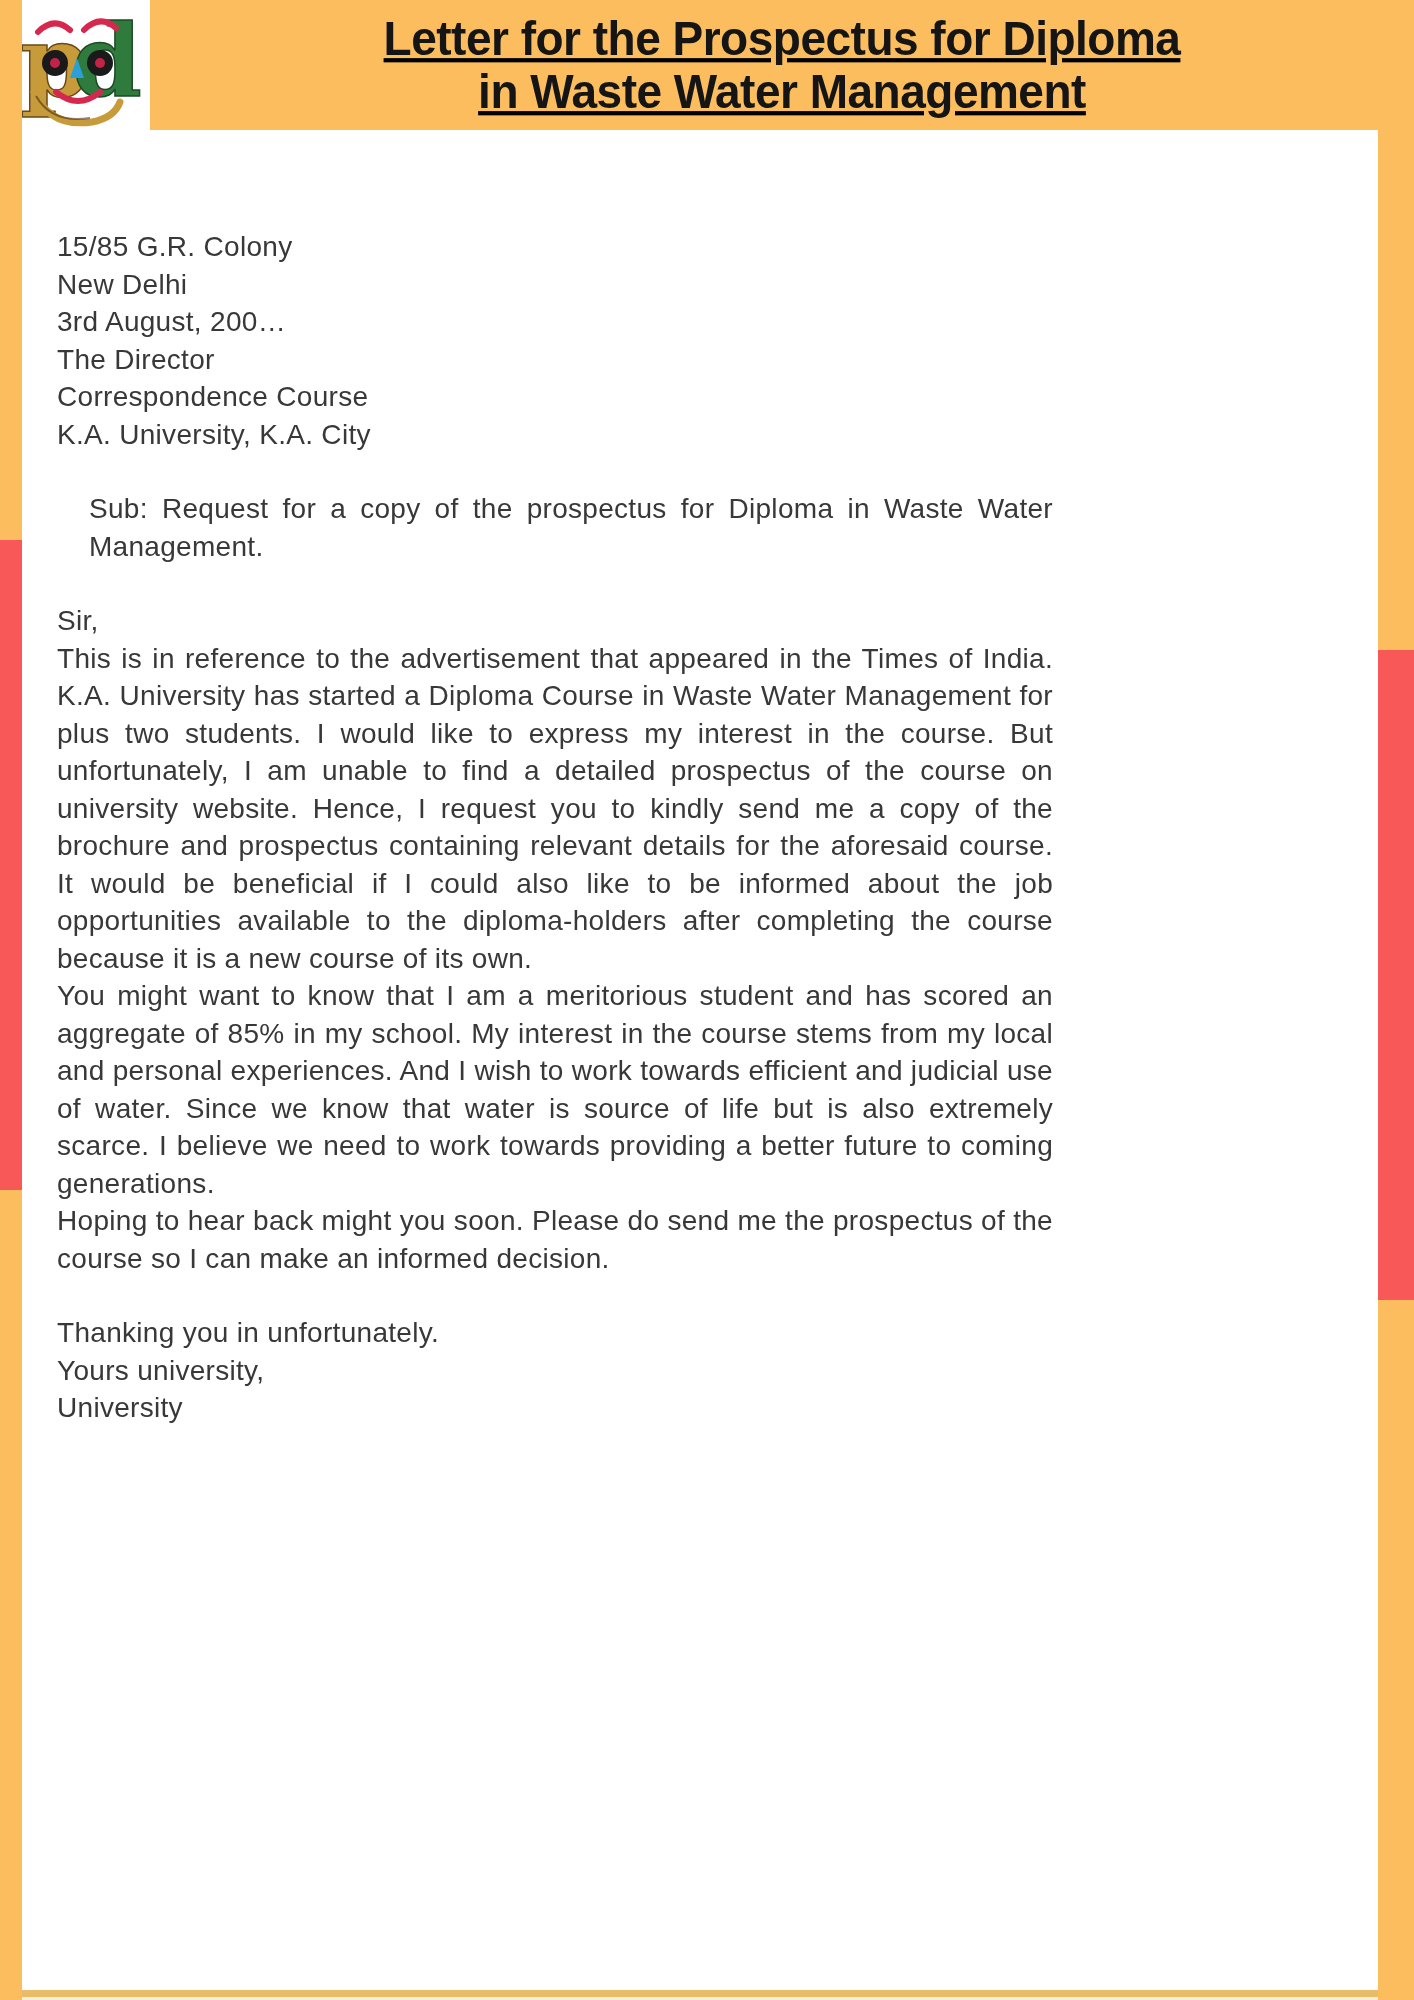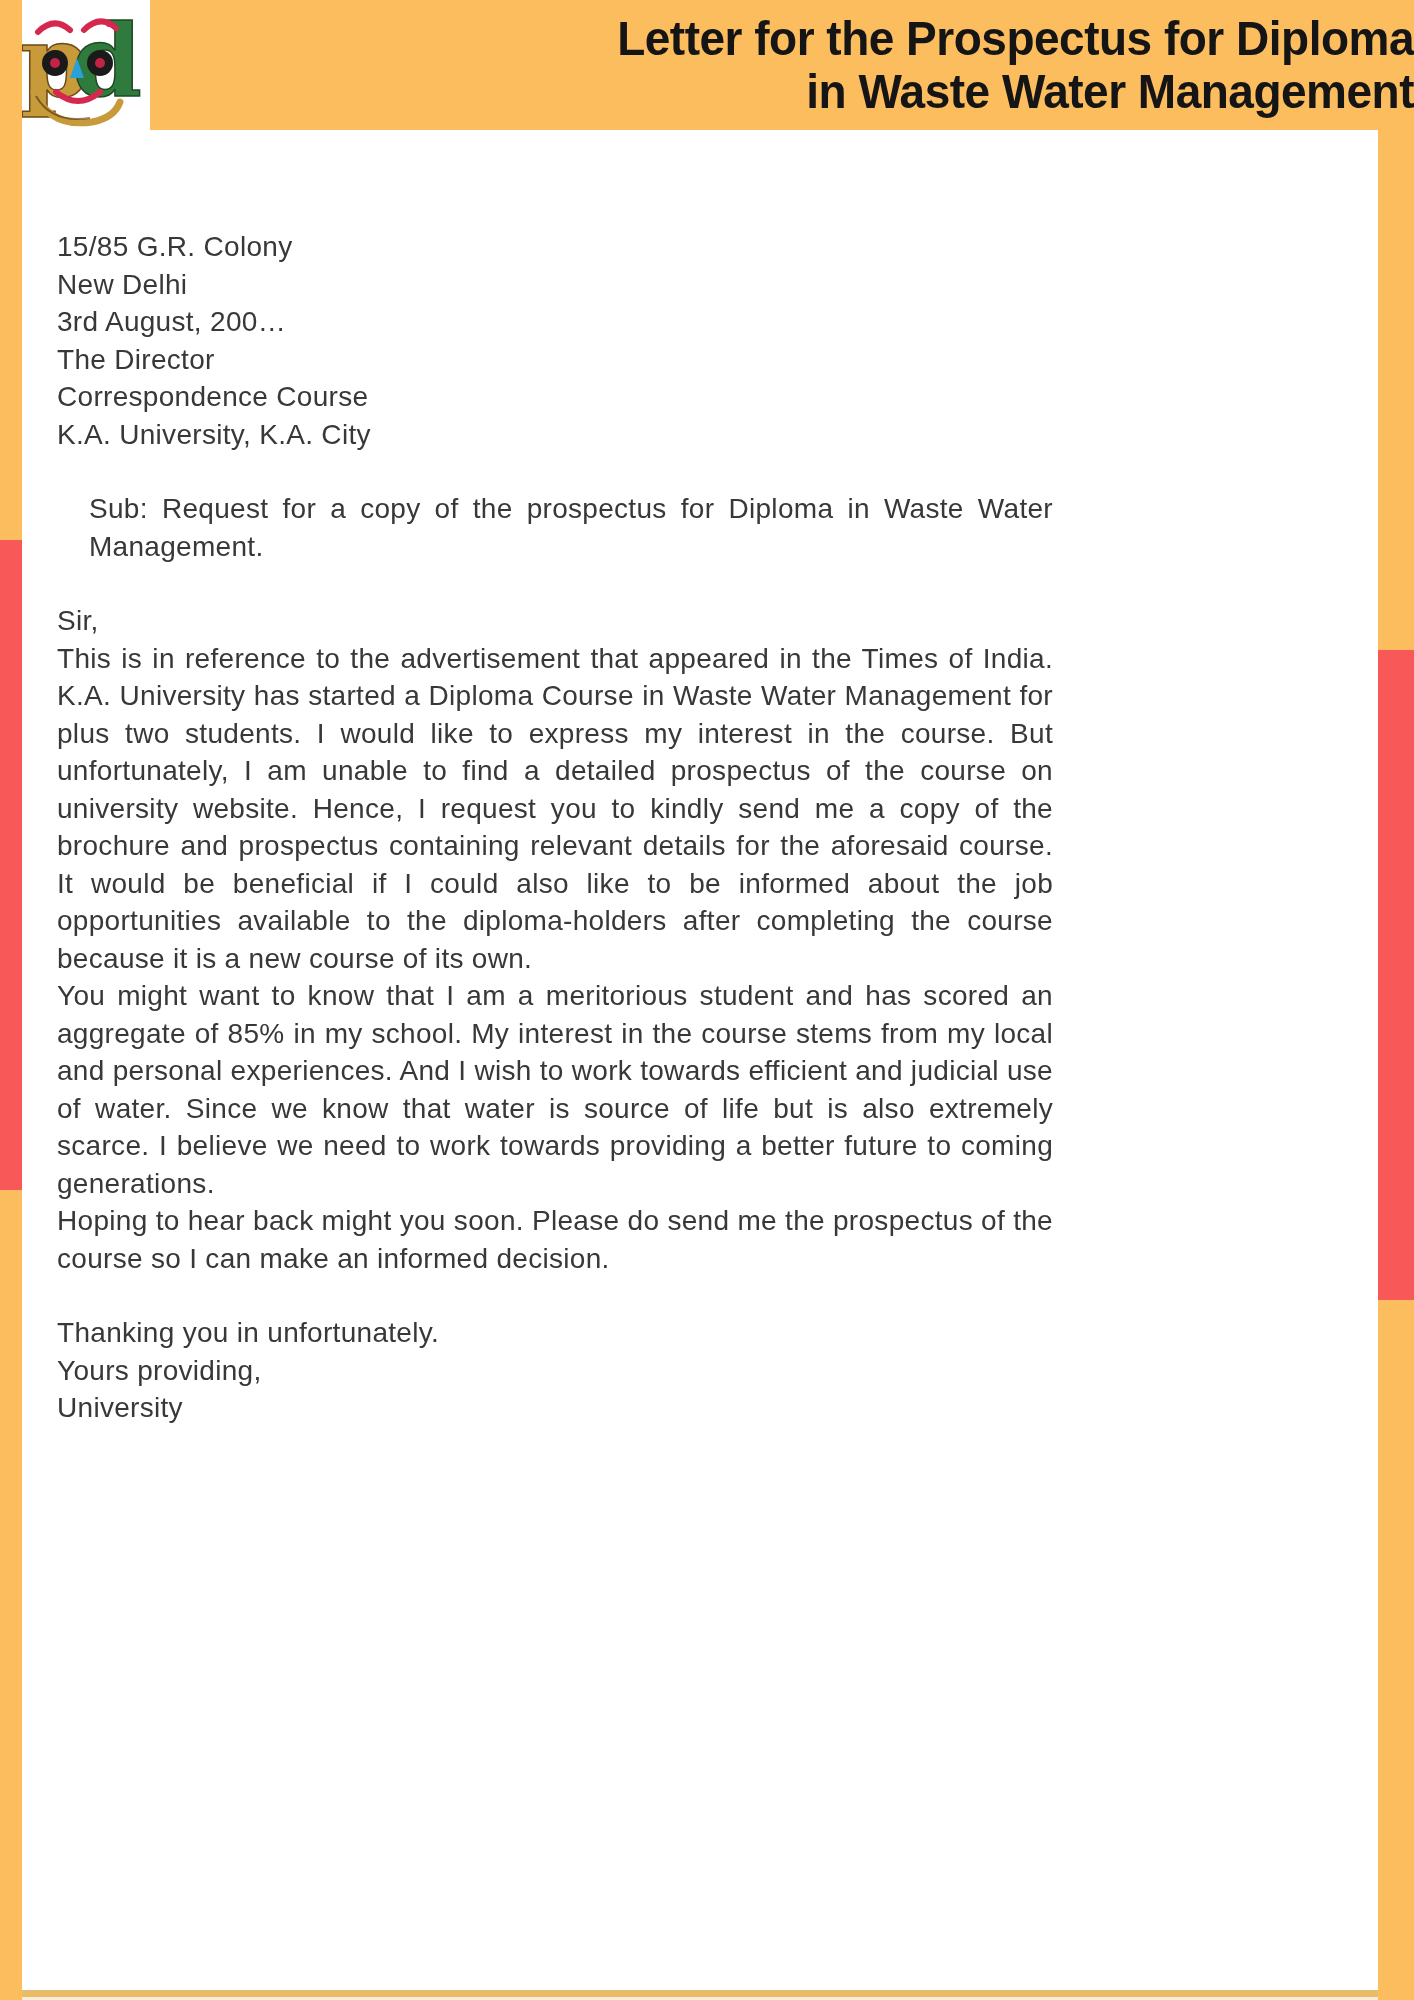--- a/index.html
+++ b/index.html
@@ -41,22 +41,23 @@
     background: linear-gradient(180deg, #e9bc67 0%, #e9bc67 68%, #f7eed8 68%, #f7eed8 100%);
   }
 
   
   .header {
     position: absolute;
     left: 150px; top: 0;
     width: 1264px; height: 130px;
     display: flex;
     flex-direction: column;
-    align-items: flex-end;
+    align-items: center;
     justify-content: center;
+    text-decoration: underline;
   }
   .header .title-line {
     font-size: 46px;
     line-height: 53px;
     font-weight: 800;
     letter-spacing: -0.5px;
     color: #151515;
     transform: scaleY(1.06);
     white-space: nowrap;
   }
@@ -142,20 +143,20 @@
     <div class="subject">Sub: Request for a copy of the prospectus for Diploma in Waste Water Management.</div>
 
     <div class="salutation">Sir,</div>
 
     <div class="body-para">This is in reference to the advertisement that appeared in the Times of India. K.A. University has started a Diploma Course in Waste Water Management for plus two students. I would like to express my interest in the course. But unfortunately, I am unable to find a detailed prospectus of the course on university website. Hence, I request you to kindly send me a copy of the brochure and prospectus containing relevant details for the aforesaid course. It would be beneficial if I could also like to be informed about the job opportunities available to the diploma-holders after completing the course because it is a new course of its own.</div>
     <div class="body-para">You might want to know that I am a meritorious student and has scored an aggregate of 85% in my school. My interest in the course stems from my local and personal experiences. And I wish to work towards efficient and judicial use of water. Since we know that water is source of life but is also extremely scarce. I believe we need to work towards providing a better future to coming generations.</div>
     <div class="body-para">Hoping to hear back might you soon. Please do send me the prospectus of the course so I can make an informed decision.</div>
 
     <div class="closing">
       <div>Thanking you in unfortunately.</div>
-      <div>Yours providing,</div>
+      <div>Yours university,</div>
       <div>University</div>
     </div>
   </div>
 
   <div class="bottom-line"></div>
 
 </div>
 
 </body></html>

